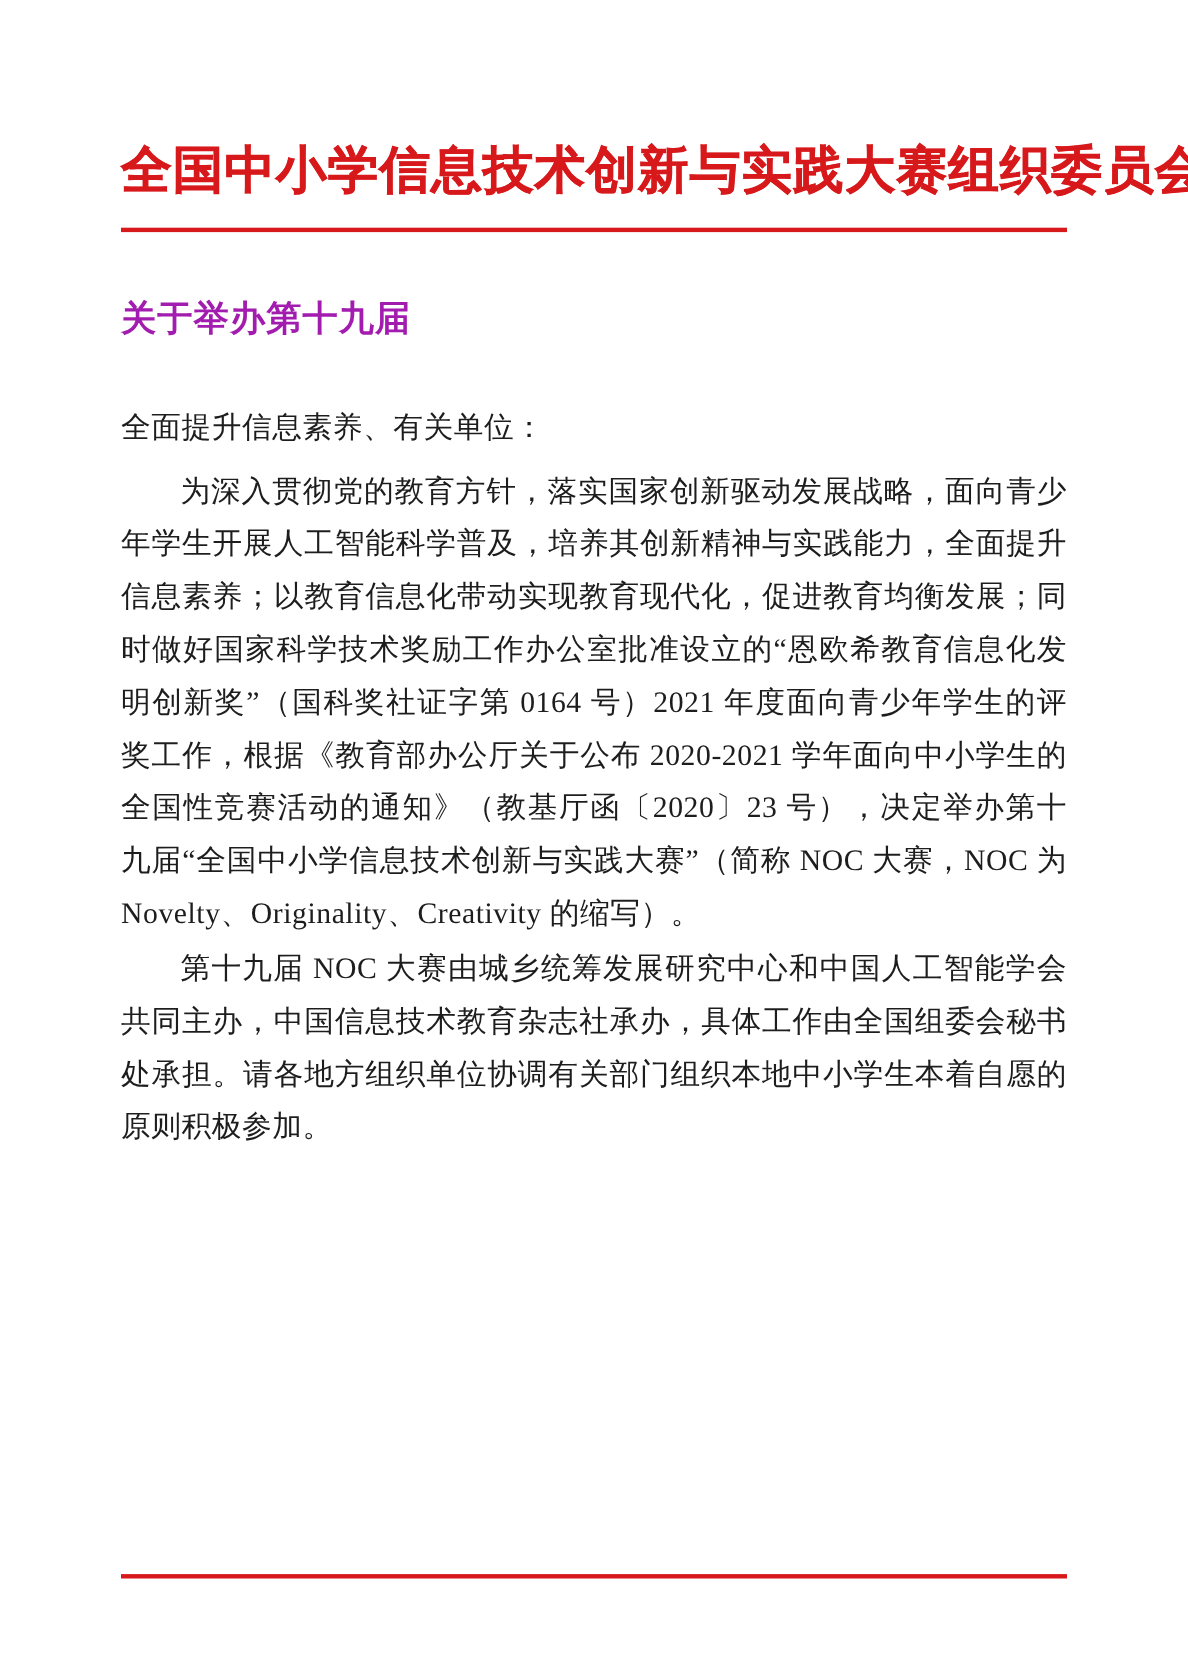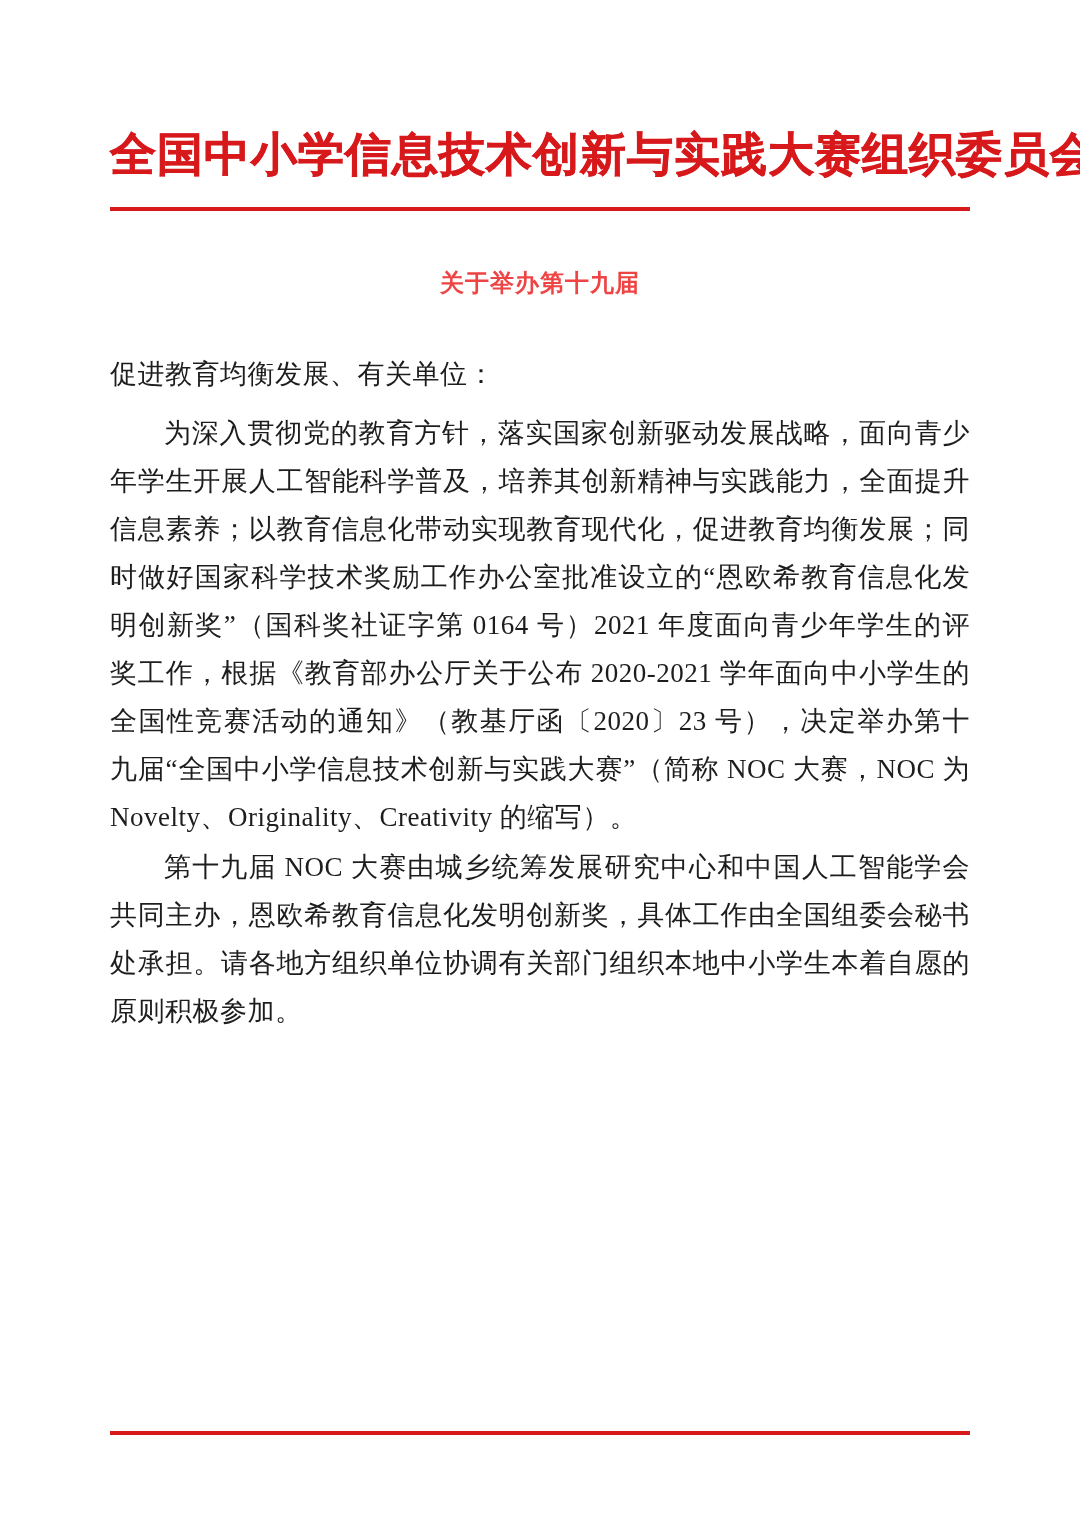--- a/index.html
+++ b/index.html
@@ -53,26 +53,26 @@
   }
   .doc-number {
     font-size: 25px;
     letter-spacing: 1px;
     color: #1a1a1a;
   }
 
   
   .doc-title {
     margin-top: 52px;
-    text-align: center;
+    text-align: left;
     font-family: "Liberation Sans", "DejaVu Sans", sans-serif;
     font-weight: bold;
-    font-size: 24px;
+    font-size: 32px;
     line-height: 1.65;
-    color: #ef4444;
+    color: #a21caf;
     letter-spacing: 1px;
   }
   .doc-title .line2 {
     display: block;
   }
 
   
   .body-text {
     margin-top: 48px;
     font-size: 27px;
@@ -112,20 +112,20 @@
     <div class="masthead-title">全国中小学信息技术创新与实践大赛组织委员会</div>
     <div class="masthead-rule"></div>
   </div>
 
 
   <div class="doc-title">
     <span class="line1">关于举办第十九届</span>
   </div>
 
   <div class="body-text">
-    <p class="salutation">促进教育均衡发展、有关单位：</p>
+    <p class="salutation">全面提升信息素养、有关单位：</p>
     <p class="para">为深入贯彻党的教育方针，落实国家创新驱动发展战略，面向青少年学生开展人工智能科学普及，培养其创新精神与实践能力，全面提升信息素养；以教育信息化带动实现教育现代化，促进教育均衡发展；同时做好国家科学技术奖励工作办公室批准设立的“恩欧希教育信息化发明创新奖”（国科奖社证字第 0164 号）2021 年度面向青少年学生的评奖工作，根据《教育部办公厅关于公布 2020-2021 学年面向中小学生的全国性竞赛活动的通知》（教基厅函〔2020〕23 号），决定举办第十九届“全国中小学信息技术创新与实践大赛”（简称 NOC 大赛，NOC 为 Novelty、Originality、Creativity 的缩写）。</p>
-    <p class="para">第十九届 NOC 大赛由城乡统筹发展研究中心和中国人工智能学会共同主办，恩欧希教育信息化发明创新奖，具体工作由全国组委会秘书处承担。请各地方组织单位协调有关部门组织本地中小学生本着自愿的原则积极参加。</p>
+    <p class="para">第十九届 NOC 大赛由城乡统筹发展研究中心和中国人工智能学会共同主办，中国信息技术教育杂志社承办，具体工作由全国组委会秘书处承担。请各地方组织单位协调有关部门组织本地中小学生本着自愿的原则积极参加。</p>
   </div>
 
   <div class="footer-rule"></div>
 
 </div>
 
 </body></html>

